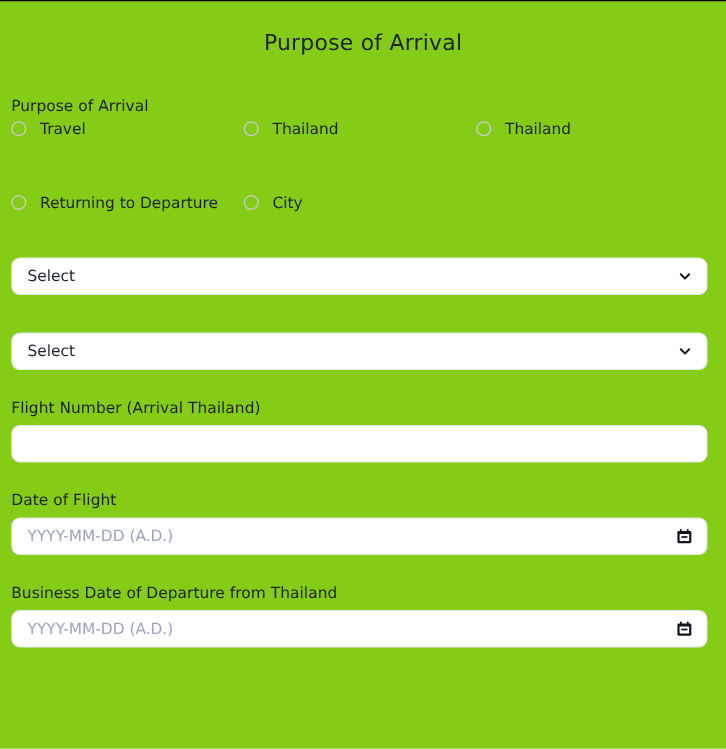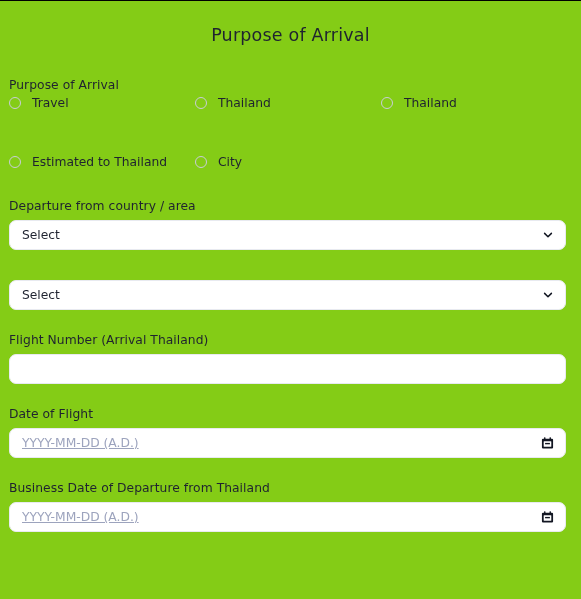--- a/index.html
+++ b/index.html
@@ -72,21 +72,20 @@
     align-items: center;
     padding: 0 12px;
   }
   .control-value {
     font-size: 12.3px;
     color: #1f2330;
   }
   .control-placeholder {
     font-size: 12.3px;
     color: #9ca3bd;
-    text-decoration: underline;
   }
   .chevron {
     position: absolute;
     right: 12px;
     top: 50%;
     transform: translateY(-50%);
     width: 10px;
     height: 10px;
     display: block;
   }
@@ -126,33 +125,32 @@
           <span class="radio-circle"></span>
           <span class="radio-label">Thailand</span>
         </label>
 
         <div class="radio-row-gap"></div>
         <div class="radio-row-gap"></div>
         <div class="radio-row-gap"></div>
 
         <label class="radio-opt">
           <span class="radio-circle"></span>
-          <span class="radio-label">Estimated to Thailand</span>
+          <span class="radio-label">Returning to Departure</span>
         </label>
         <label class="radio-opt">
           <span class="radio-circle"></span>
           <span class="radio-label">City</span>
         </label>
       </div>
     </div>
 
     <div class="sp-26"></div>
 
     <div class="group">
-      <div class="field-label">Departure from country / area</div>
       <div class="control">
         <span class="control-value">Select</span>
         <svg class="chevron" viewBox="0 0 10 10" fill="none" xmlns="http://www.w3.org/2000/svg">
           <path d="M1.6 3.4 L5 6.8 L8.4 3.4" stroke="#121622" stroke-width="1.5" stroke-linecap="round" stroke-linejoin="round"></path>
         </svg>
       </div>
     </div>
 
     <div class="sp-23"></div>
 

